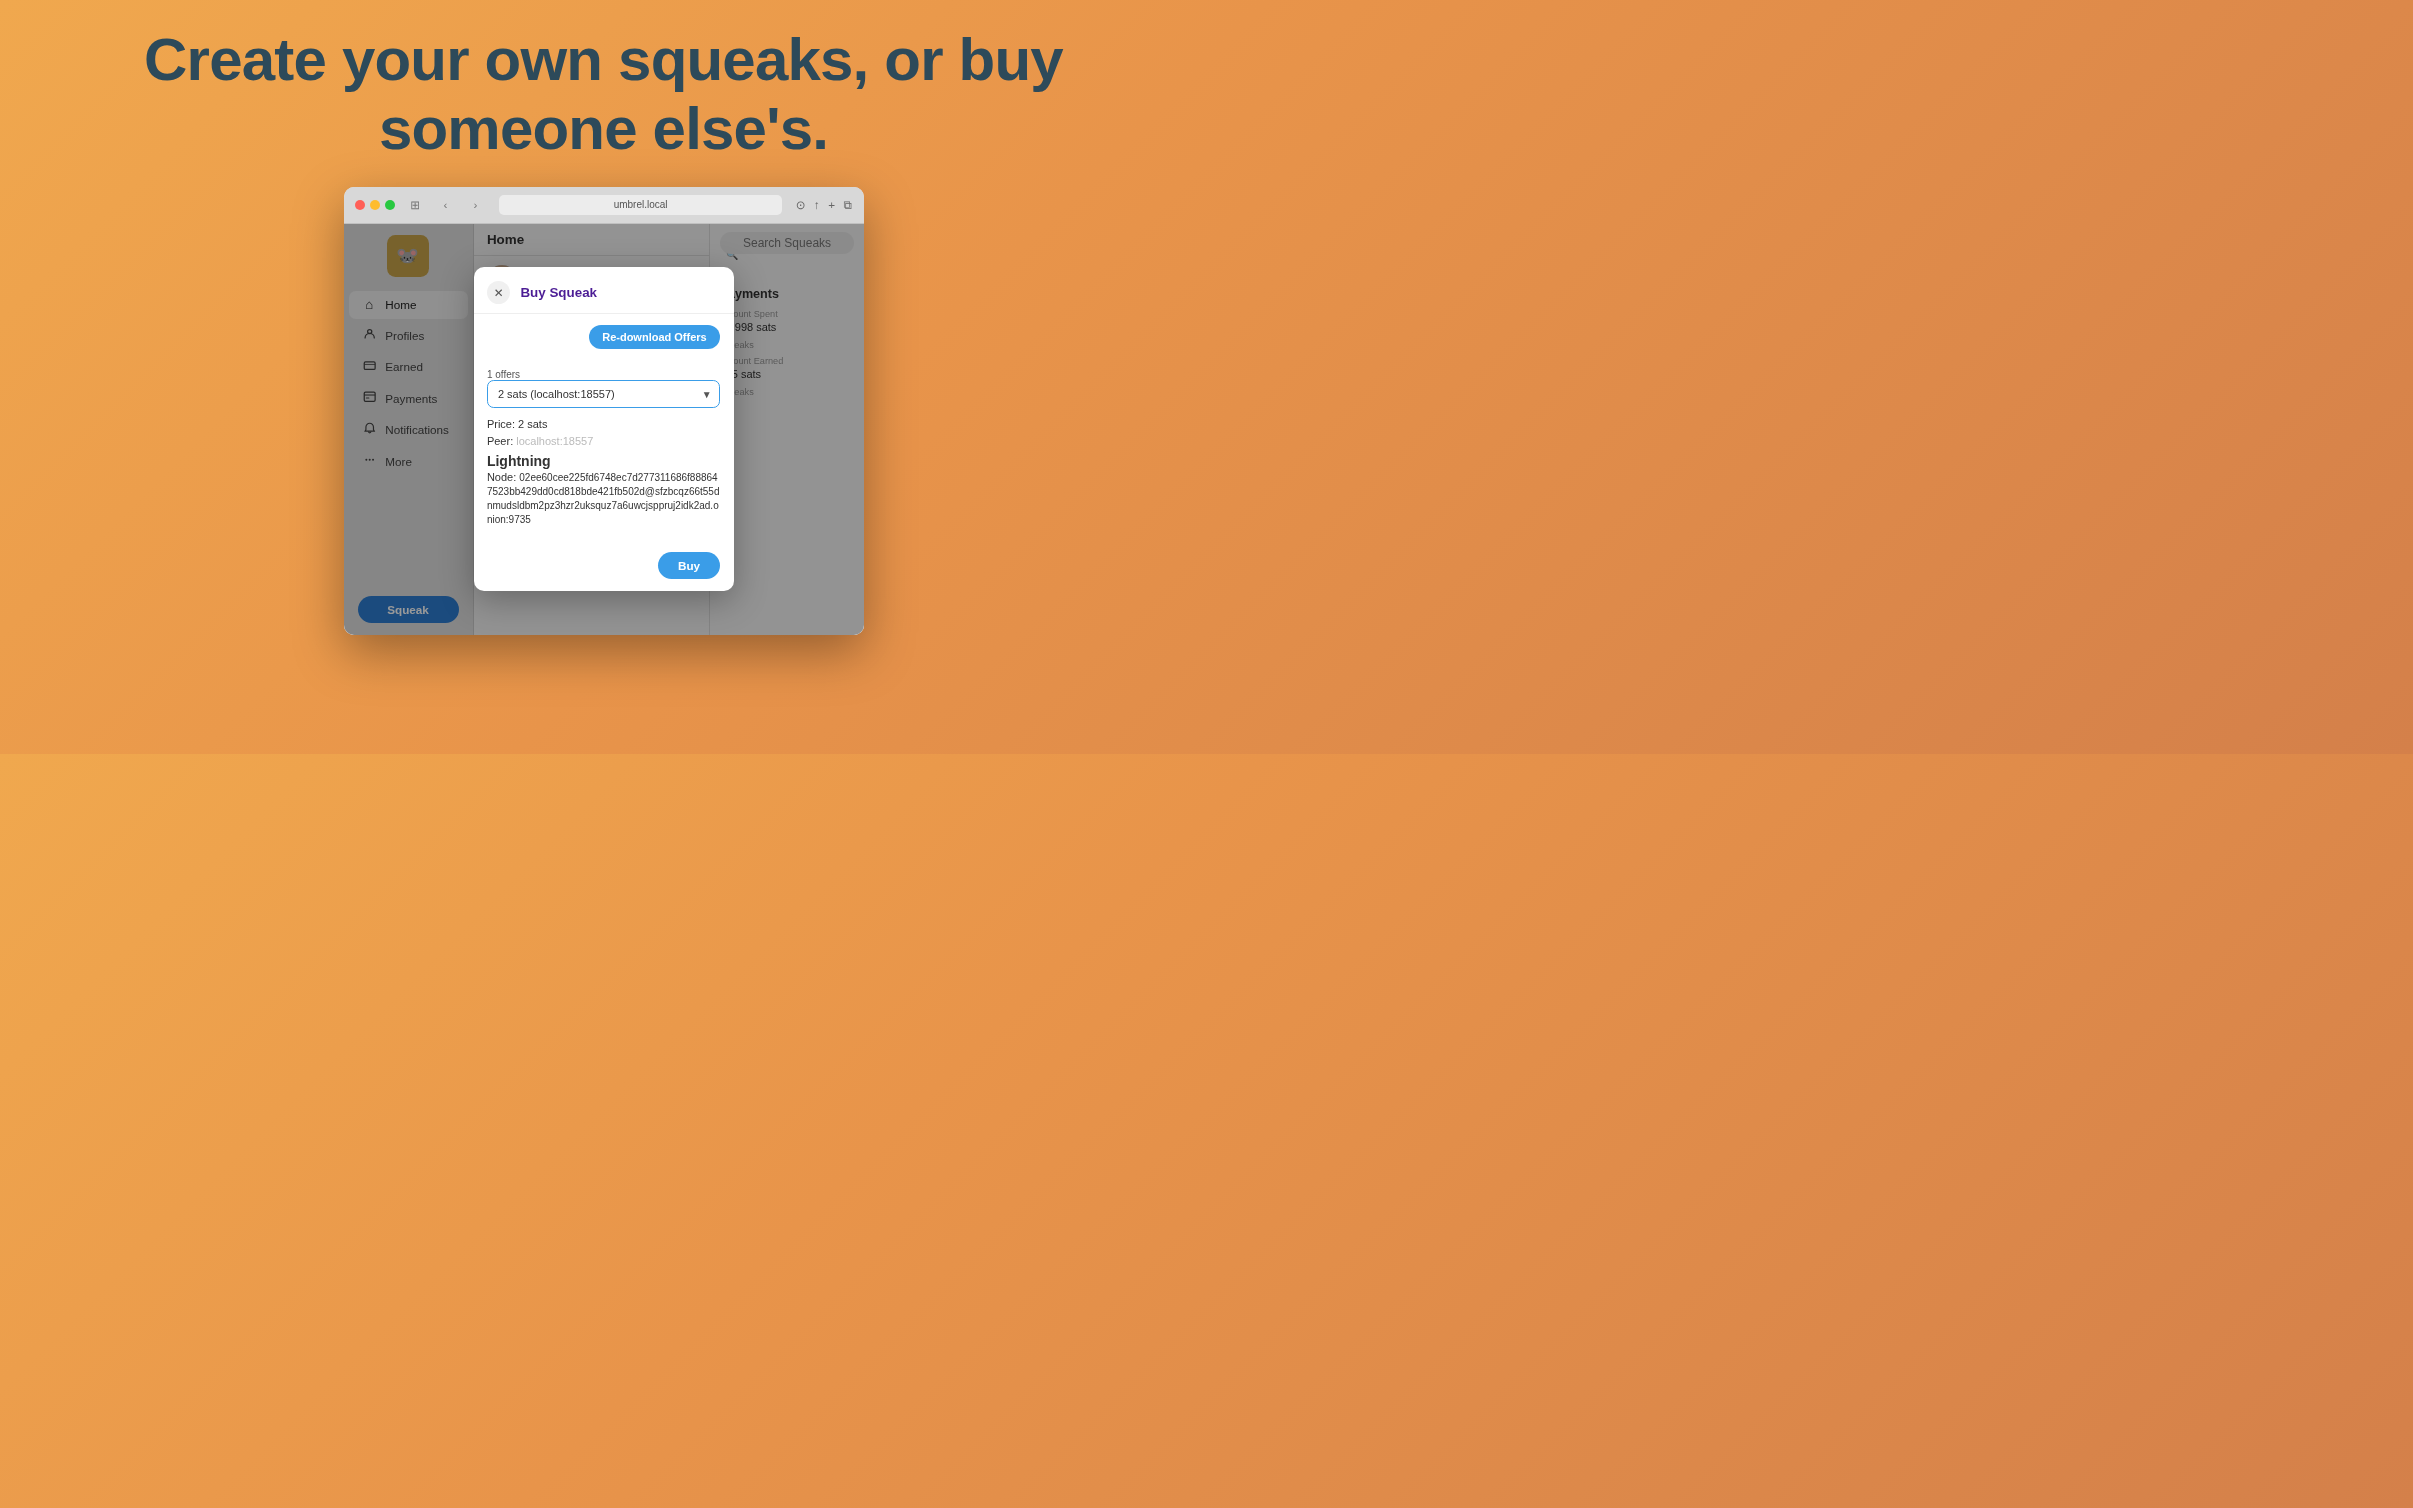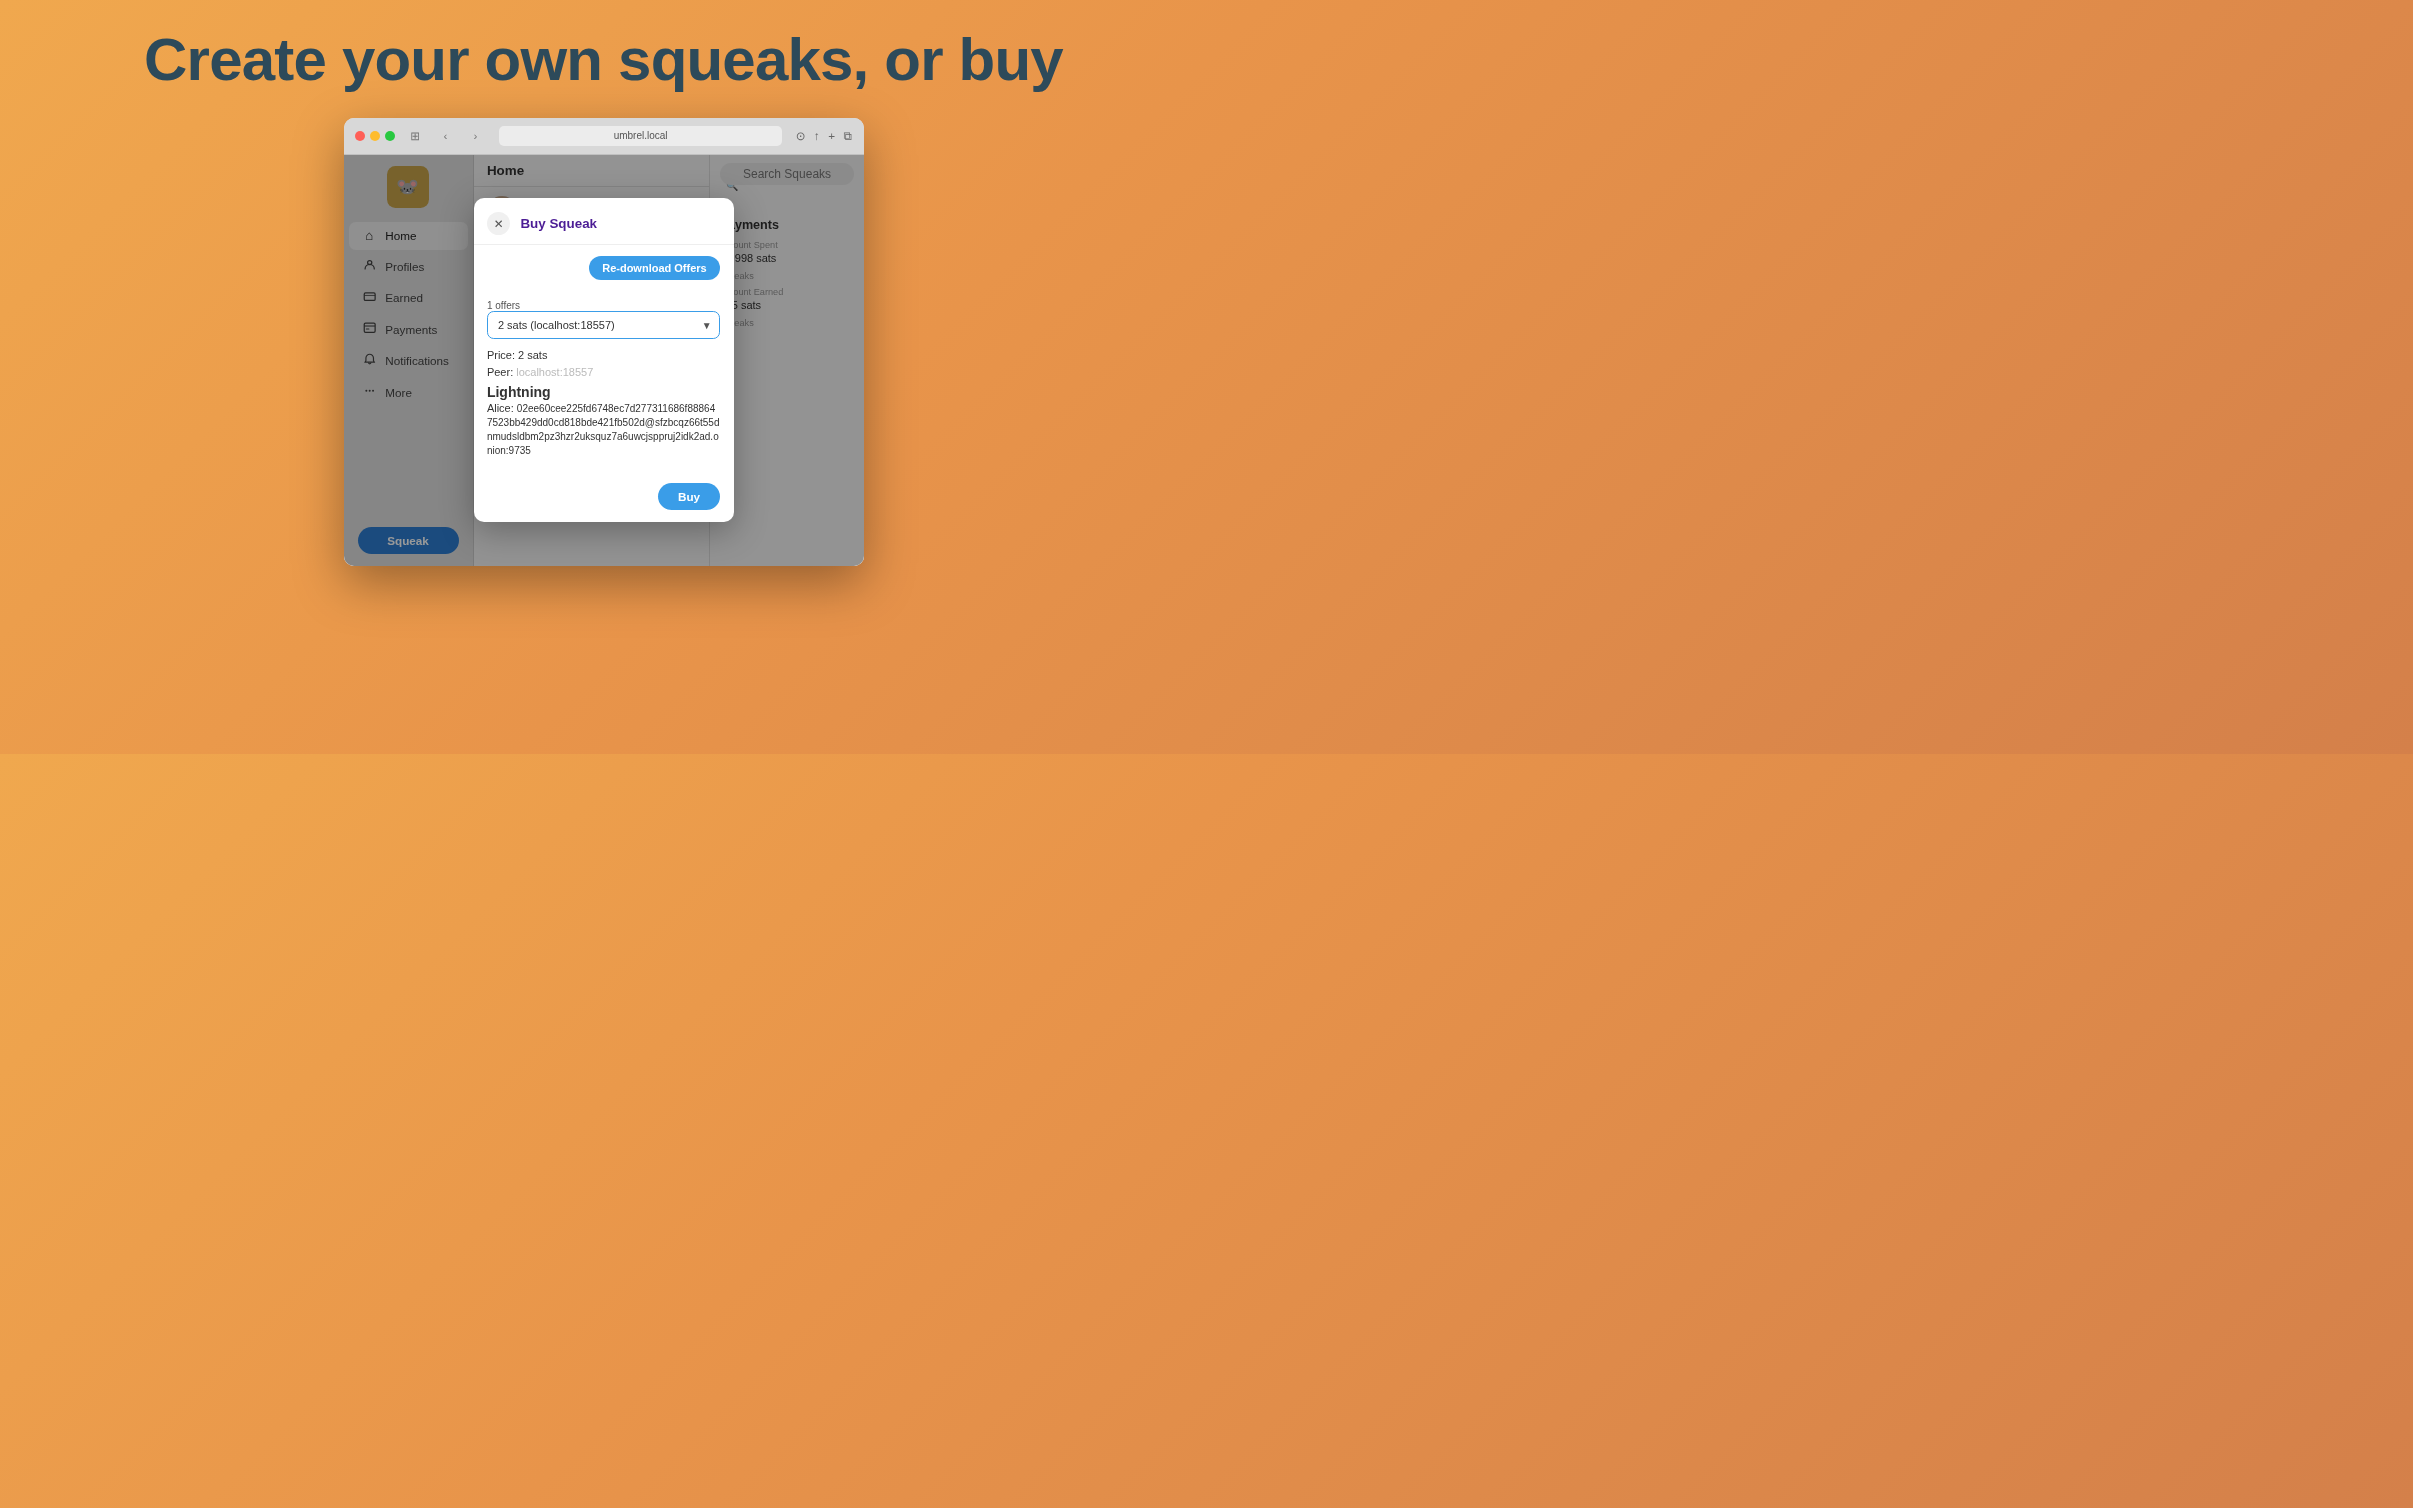--- a/index.html
+++ b/index.html
@@ -383,20 +383,21 @@
       font-weight: 600;
       cursor: pointer;
     }
   </style>
 </head>
 <body>
 
 <div class="hero-text">
   <h1>
     <span>Create your own squeaks, or buy</span><br>
+    <span>someone else's.</span>
   </h1>
 </div>
 
 <div class="browser-window">
 
   <div class="browser-chrome">
     <div class="traffic-lights">
       <div class="tl-red"></div>
       <div class="tl-yellow"></div>
       <div class="tl-green"></div>
@@ -554,21 +555,21 @@
             <span>Price:</span>
             <span>2 sats</span>
           </div>
           <div class="modal-info-row">
             <span>Peer:</span>
             <span style="color:#bbb;text-align:center;">localhost:18557</span>
           </div>
           <div class="lightning-section">
             <div class="lightning-title">Lightning</div>
             <div class="modal-info-row">
-              <span class="lightning-label">Alice:</span>
+              <span class="lightning-label">Node:</span>
               <span class="lightning-node">02ee60cee225fd6748ec7d277311686f888647523bb429dd0cd818bde421fb502d@sfzbcqz66t55dnmudsldbm2pz3hzr2uksquz7a6uwcjsppruj2idk2ad.onion:9735</span>
             </div>
           </div>
         </div>
         <div class="modal-footer">
           <button class="buy-btn">Buy</button>
         </div>
       </div>
     </div>
 

